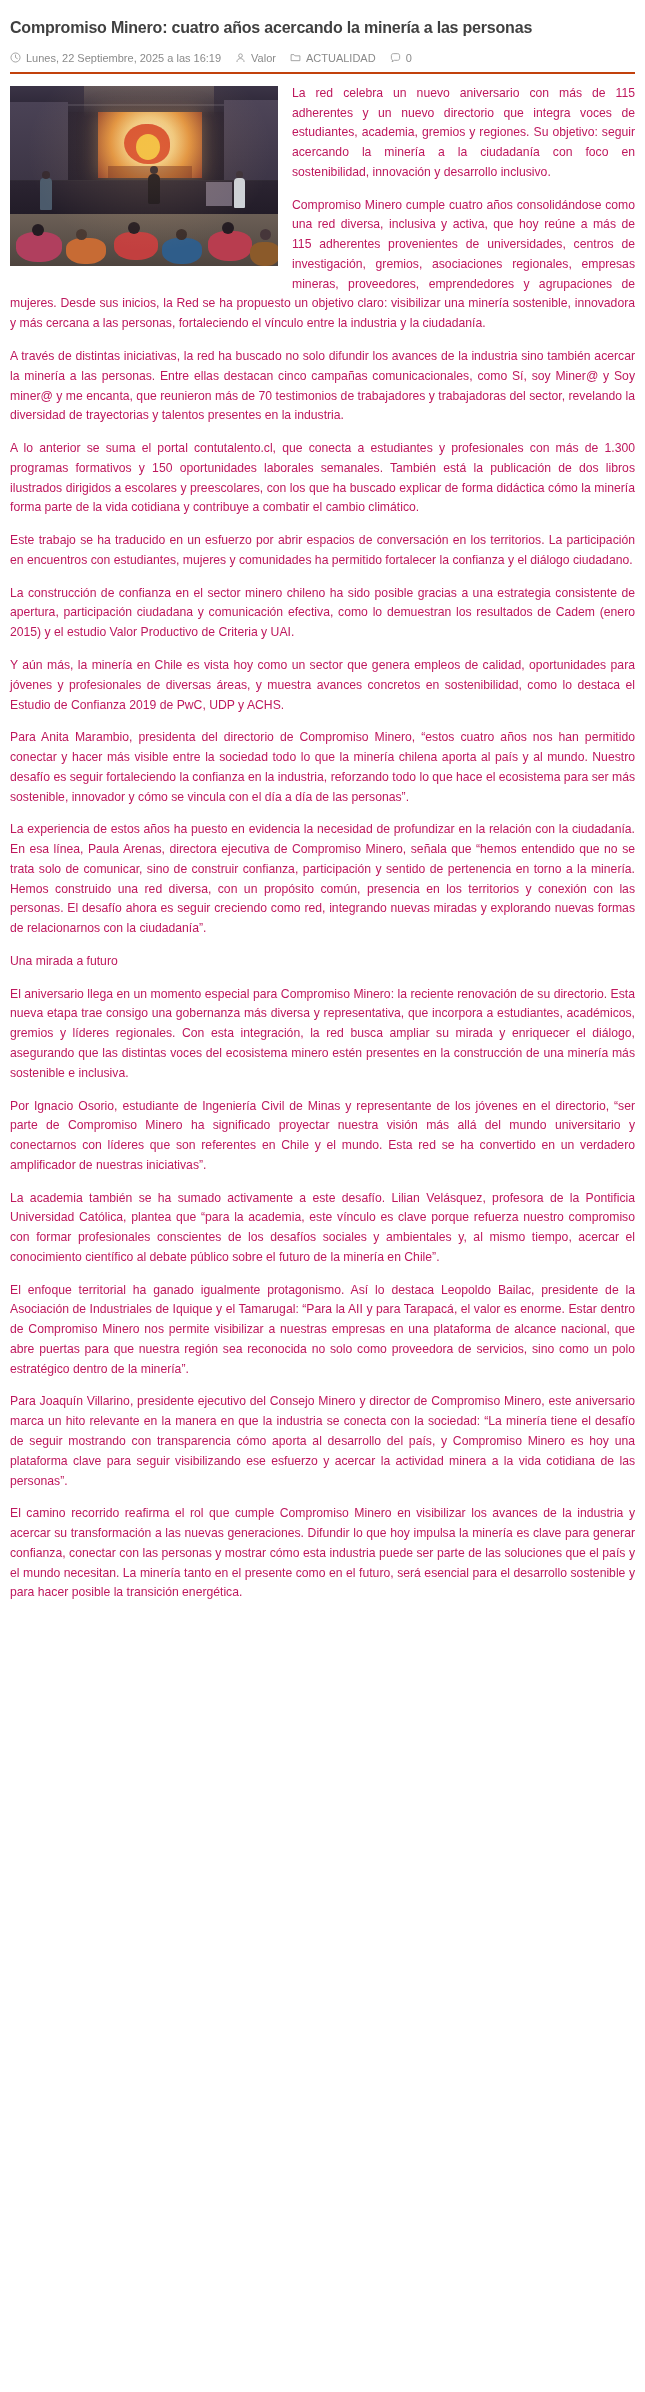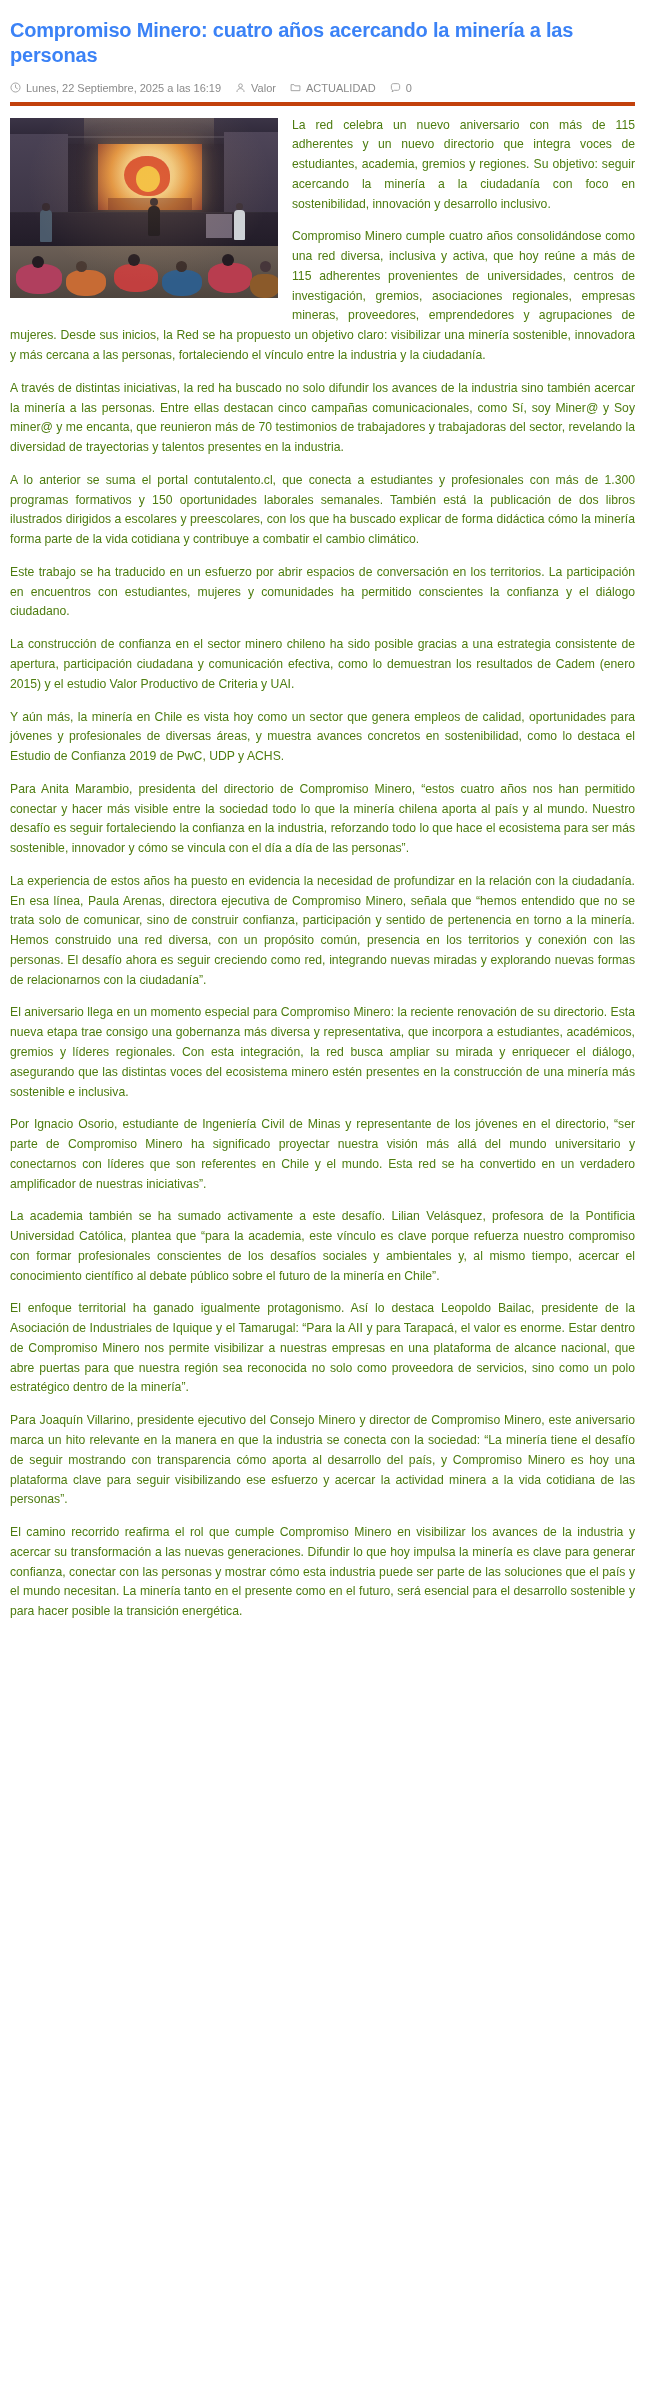--- a/index.html
+++ b/index.html
@@ -12,55 +12,55 @@
     width: 645px;
     font-family: "Liberation Sans", sans-serif;
     color: #222222;
   }
   .page {
     width: 645px;
     padding: 14px 10px 24px 10px;
   }
   h1.article-title {
     font-family: "Liberation Sans", sans-serif;
-    font-size: 20px;
+    font-size: 16px;
     line-height: 1.24;
     font-weight: bold;
-    color: #3b82f6;
+    color: #404040;
     margin: 4px 0 14px 0;
     letter-spacing: -0.2px;
   }
   .meta-bar {
     display: flex;
     align-items: flex-end;
     flex-wrap: wrap;
     gap: 14px;
     font-size: 11px;
     color: #8a8a8a;
-    border-bottom: 4px solid #c2410c;
+    border-bottom: 2px solid #c2410c;
     padding-bottom: 8px;
     margin-bottom: 10px;
   }
   .meta-item {
     display: inline-flex;
     align-items: center;
     gap: 5px;
     white-space: nowrap;
   }
   .meta-item .ic {
     display: inline-block;
     width: 11px;
     height: 11px;
     flex: 0 0 11px;
     color: #9a9a9a;
   }
   .meta-item .ic svg { display: block; width: 11px; height: 11px; }
   .meta-link { color: #8a8a8a; text-decoration: none; }
 
-  .article-body { font-size: 12.2px; line-height: 1.62; color: #4d7c0f; }
+  .article-body { font-size: 12.2px; line-height: 1.62; color: #be185d; }
   .article-body p { margin: 0 0 13px 0; text-align: justify; }
 
   .lead-wrap::after { content: ""; display: block; clear: both; }
 
   .figure {
     float: left;
     width: 268px;
     margin: 2px 14px 10px 0;
   }
   .photo {
@@ -261,25 +261,26 @@
           <div class="glow"></div>
         </div>
       </figure>
 
       <p>La red celebra un nuevo aniversario con más de 115 adherentes y un nuevo directorio que integra voces de estudiantes, academia, gremios y regiones. Su objetivo: seguir acercando la minería a la ciudadanía con foco en sostenibilidad, innovación y desarrollo inclusivo.</p>
       <p>Compromiso Minero cumple cuatro años consolidándose como una red diversa, inclusiva y activa, que hoy reúne a más de 115 adherentes provenientes de universidades, centros de investigación, gremios, asociaciones regionales, empresas mineras, proveedores, emprendedores y agrupaciones de mujeres. Desde sus inicios, la Red se ha propuesto un objetivo claro: visibilizar una minería sostenible, innovadora y más cercana a las personas, fortaleciendo el vínculo entre la industria y la ciudadanía.</p>
     </div>
 
     <p>A través de distintas iniciativas, la red ha buscado no solo difundir los avances de la industria sino también acercar la minería a las personas. Entre ellas destacan cinco campañas comunicacionales, como Sí, soy Miner@ y Soy miner@ y me encanta, que reunieron más de 70 testimonios de trabajadores y trabajadoras del sector, revelando la diversidad de trayectorias y talentos presentes en la industria.</p>
     <p>A lo anterior se suma el portal contutalento.cl, que conecta a estudiantes y profesionales con más de 1.300 programas formativos y 150 oportunidades laborales semanales. También está la publicación de dos libros ilustrados dirigidos a escolares y preescolares, con los que ha buscado explicar de forma didáctica cómo la minería forma parte de la vida cotidiana y contribuye a combatir el cambio climático.</p>
-    <p>Este trabajo se ha traducido en un esfuerzo por abrir espacios de conversación en los territorios. La participación en encuentros con estudiantes, mujeres y comunidades ha permitido conscientes la confianza y el diálogo ciudadano.</p>
+    <p>Este trabajo se ha traducido en un esfuerzo por abrir espacios de conversación en los territorios. La participación en encuentros con estudiantes, mujeres y comunidades ha permitido fortalecer la confianza y el diálogo ciudadano.</p>
     <p>La construcción de confianza en el sector minero chileno ha sido posible gracias a una estrategia consistente de apertura, participación ciudadana y comunicación efectiva, como lo demuestran los resultados de Cadem (enero 2015) y el estudio Valor Productivo de Criteria y UAI.</p>
     <p>Y aún más, la minería en Chile es vista hoy como un sector que genera empleos de calidad, oportunidades para jóvenes y profesionales de diversas áreas, y muestra avances concretos en sostenibilidad, como lo destaca el Estudio de Confianza 2019 de PwC, UDP y ACHS.</p>
     <p>Para Anita Marambio, presidenta del directorio de Compromiso Minero, “estos cuatro años nos han permitido conectar y hacer más visible entre la sociedad todo lo que la minería chilena aporta al país y al mundo. Nuestro desafío es seguir fortaleciendo la confianza en la industria, reforzando todo lo que hace el ecosistema para ser más sostenible, innovador y cómo se vincula con el día a día de las personas”.</p>
     <p>La experiencia de estos años ha puesto en evidencia la necesidad de profundizar en la relación con la ciudadanía. En esa línea, Paula Arenas, directora ejecutiva de Compromiso Minero, señala que “hemos entendido que no se trata solo de comunicar, sino de construir confianza, participación y sentido de pertenencia en torno a la minería. Hemos construido una red diversa, con un propósito común, presencia en los territorios y conexión con las personas. El desafío ahora es seguir creciendo como red, integrando nuevas miradas y explorando nuevas formas de relacionarnos con la ciudadanía”.</p>
+    <p class="subhead">Una mirada a futuro</p>
     <p>El aniversario llega en un momento especial para Compromiso Minero: la reciente renovación de su directorio. Esta nueva etapa trae consigo una gobernanza más diversa y representativa, que incorpora a estudiantes, académicos, gremios y líderes regionales. Con esta integración, la red busca ampliar su mirada y enriquecer el diálogo, asegurando que las distintas voces del ecosistema minero estén presentes en la construcción de una minería más sostenible e inclusiva.</p>
     <p>Por Ignacio Osorio, estudiante de Ingeniería Civil de Minas y representante de los jóvenes en el directorio, “ser parte de Compromiso Minero ha significado proyectar nuestra visión más allá del mundo universitario y conectarnos con líderes que son referentes en Chile y el mundo. Esta red se ha convertido en un verdadero amplificador de nuestras iniciativas”.</p>
     <p>La academia también se ha sumado activamente a este desafío. Lilian Velásquez, profesora de la Pontificia Universidad Católica, plantea que “para la academia, este vínculo es clave porque refuerza nuestro compromiso con formar profesionales conscientes de los desafíos sociales y ambientales y, al mismo tiempo, acercar el conocimiento científico al debate público sobre el futuro de la minería en Chile”.</p>
     <p>El enfoque territorial ha ganado igualmente protagonismo. Así lo destaca Leopoldo Bailac, presidente de la Asociación de Industriales de Iquique y el Tamarugal: “Para la AII y para Tarapacá, el valor es enorme. Estar dentro de Compromiso Minero nos permite visibilizar a nuestras empresas en una plataforma de alcance nacional, que abre puertas para que nuestra región sea reconocida no solo como proveedora de servicios, sino como un polo estratégico dentro de la minería”.</p>
     <p>Para Joaquín Villarino, presidente ejecutivo del Consejo Minero y director de Compromiso Minero, este aniversario marca un hito relevante en la manera en que la industria se conecta con la sociedad: “La minería tiene el desafío de seguir mostrando con transparencia cómo aporta al desarrollo del país, y Compromiso Minero es hoy una plataforma clave para seguir visibilizando ese esfuerzo y acercar la actividad minera a la vida cotidiana de las personas”.</p>
     <p>El camino recorrido reafirma el rol que cumple Compromiso Minero en visibilizar los avances de la industria y acercar su transformación a las nuevas generaciones. Difundir lo que hoy impulsa la minería es clave para generar confianza, conectar con las personas y mostrar cómo esta industria puede ser parte de las soluciones que el país y el mundo necesitan. La minería tanto en el presente como en el futuro, será esencial para el desarrollo sostenible y para hacer posible la transición energética.</p>
 
     <div class="footer-space"></div>
   </div>
 </div>

